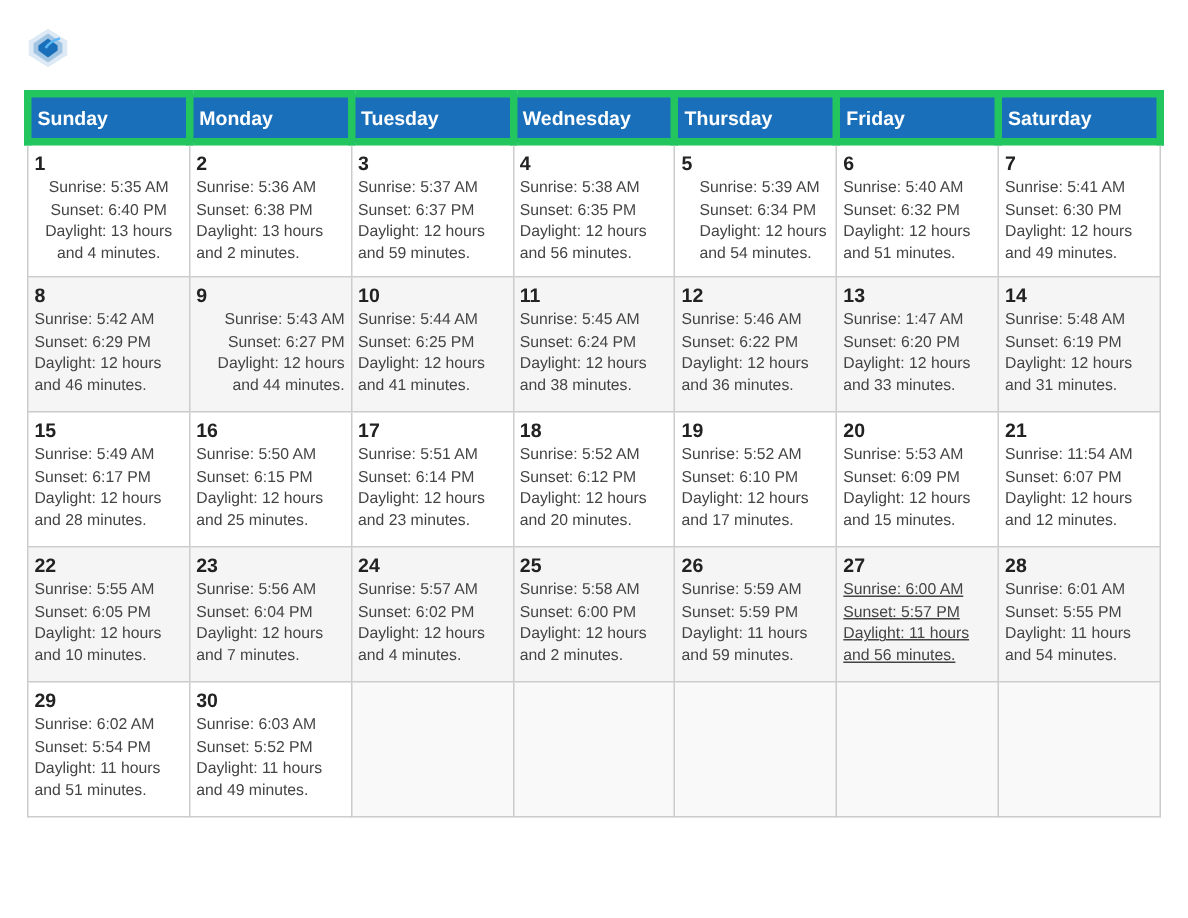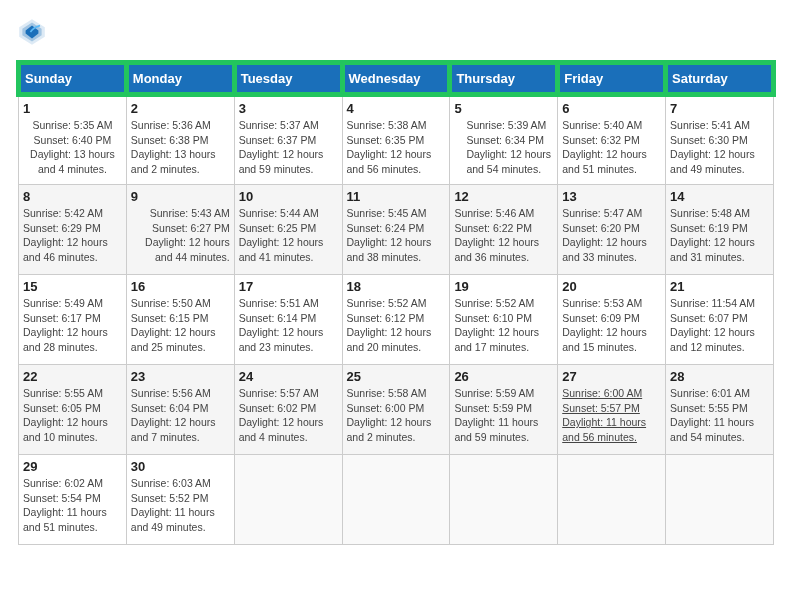--- a/index.html
+++ b/index.html
@@ -202,21 +202,21 @@
         </td>
         <td>
           <span class="day-num">12</span>
           <div class="day-info" style="white-space: pre-line;">Sunrise: 5:46 AM
 Sunset: 6:22 PM
 Daylight: 12 hours
 and 36 minutes.</div>
         </td>
         <td>
           <span class="day-num">13</span>
-          <div class="day-info" style="white-space: pre-line;">Sunrise: 5:47 AM
+          <div class="day-info" style="white-space: pre-line;">Sunrise: 1:47 AM
 Sunset: 6:20 PM
 Daylight: 12 hours
 and 33 minutes.</div>
         </td>
         <td>
           <span class="day-num">14</span>
           <div class="day-info" style="white-space: pre-line;">Sunrise: 5:48 AM
 Sunset: 6:19 PM
 Daylight: 12 hours
 and 31 minutes.</div>

